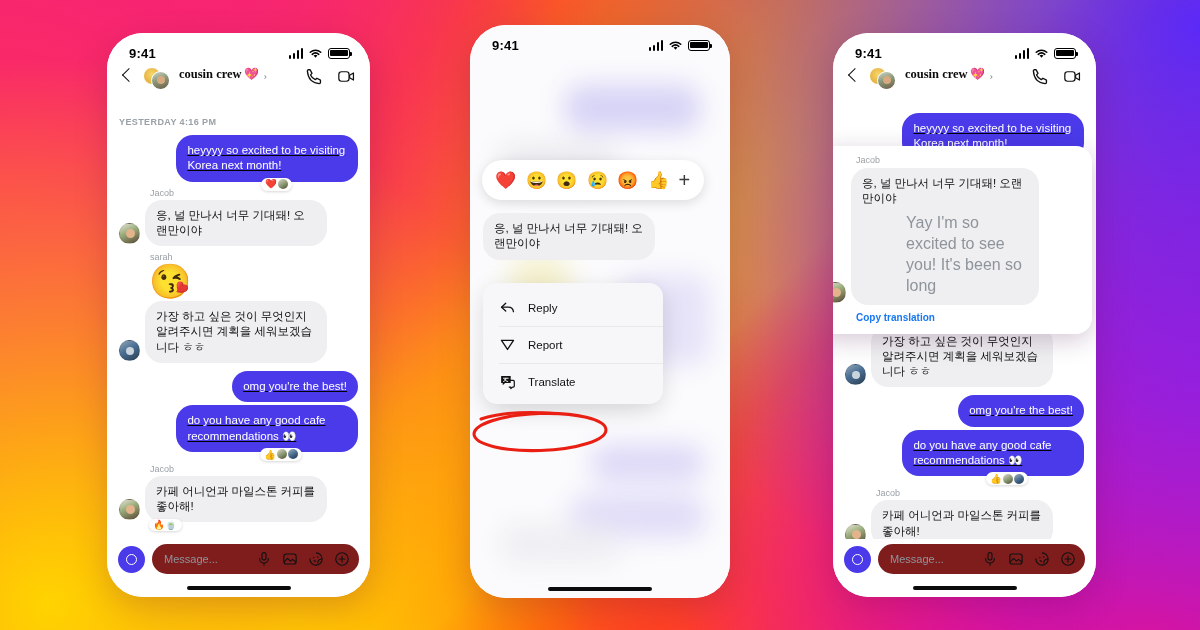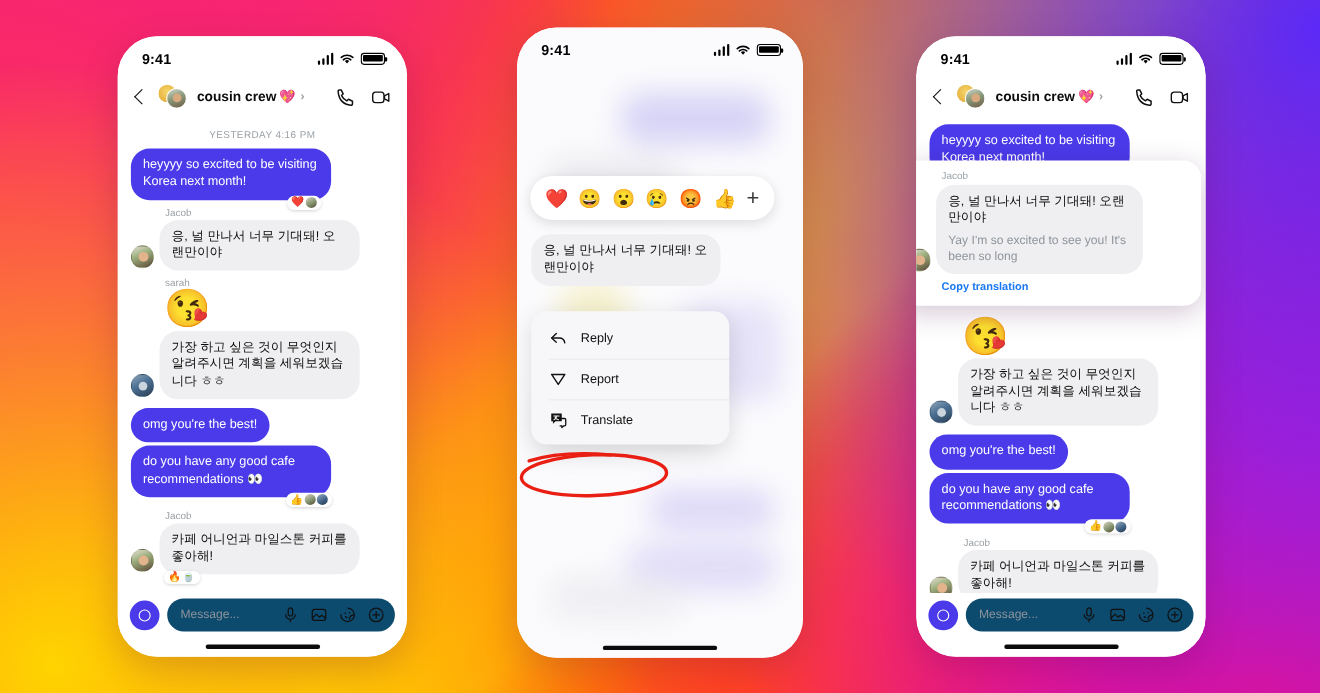--- a/index.html
+++ b/index.html
@@ -107,27 +107,28 @@
     width: 1.8px; height: 4px;
     background: #000;
     border-radius: 0 1px 1px 0;
   }
   .battery span { display:block; height: 100%; width: 100%; background: #000; border-radius: 1px; }
 
   
   .chat-header {
     height: 42px;
     display: flex;
-    align-items: center;
+    align-items: flex-start;
     padding: 0 14px 0 12px;
     gap: 8px;
     flex: 0 0 auto;
     background: #fff;
     position: relative;
     z-index: 4;
+    font-family: Liberation Serif, serif;
   }
   .back-chevron {
     width: 16px; height: 16px;
     flex: 0 0 auto;
     position: relative;
     cursor: pointer;
   }
   .back-chevron::before {
     content: "";
     position: absolute;
@@ -174,29 +175,29 @@
   .hicon svg { display: block; width: 100%; height: 100%; }
 
   
   .messages {
     flex: 1 1 auto;
     padding: 2px 12px 4px 12px;
     overflow: hidden;
     position: relative;
   }
   .daystamp {
-    text-align: center;
+    text-align: left;
     font-size: 9px;
-    font-weight: 400;
+    font-weight: 700;
     letter-spacing: 0.4px;
     color: #9aa0a6;
     margin: 6px 0 8px;
   }
   .row { display: flex; margin-bottom: 3px; position: relative; }
-  .row.out { justify-content: flex-start; }
+  .row.out { justify-content: flex-end; text-decoration: underline; }
   .row.in { justify-content: flex-start; align-items: flex-end; gap: 5px; }
 
   .sender {
     font-size: 9px;
     color: #9aa0a6;
     margin: 6px 0 2px 31px;
   }
 
   .msg-avatar {
     width: 21px; height: 21px;
@@ -262,21 +263,21 @@
     cursor: pointer;
   }
   .cam-btn .lens {
     width: 11px; height: 11px;
     border-radius: 50%;
     border: 1.7px solid #fff;
   }
   .input-pill {
     flex: 1 1 auto;
     height: 30px;
-    background: #0c4a6e;
+    background: #7f1d1d;
     border-radius: 15px;
     display: flex;
     align-items: center;
     padding: 0 9px 0 12px;
     gap: 10px;
   }
   .placeholder { font-size: 11px; color: #8e949b; flex: 1 1 auto; }
   .cicon { width: 16px; height: 16px; flex: 0 0 auto; cursor: pointer; }
   .cicon svg { display:block; width:100%; height:100%; }
 
@@ -415,24 +416,25 @@
     border-radius: 17px;
     padding: 8px 11px;
     max-width: 188px;
   }
   .tc-orig {
     font-size: 11.5px;
     line-height: 1.33;
     color: #0b0b0b;
   }
   .tc-trans {
-    font-size: 11px;
+    font-size: 16px;
     line-height: 1.33;
     color: #8e949b;
     margin-top: 5px;
+    margin-left: 44px;
   }
   .tc-hide {
     font-size: 10px;
     font-weight: 700;
     color: #1877f2;
     margin: 7px 0 0 31px;
     cursor: pointer;
   }
 
   .spacer-flex { flex: 1 1 auto; }

